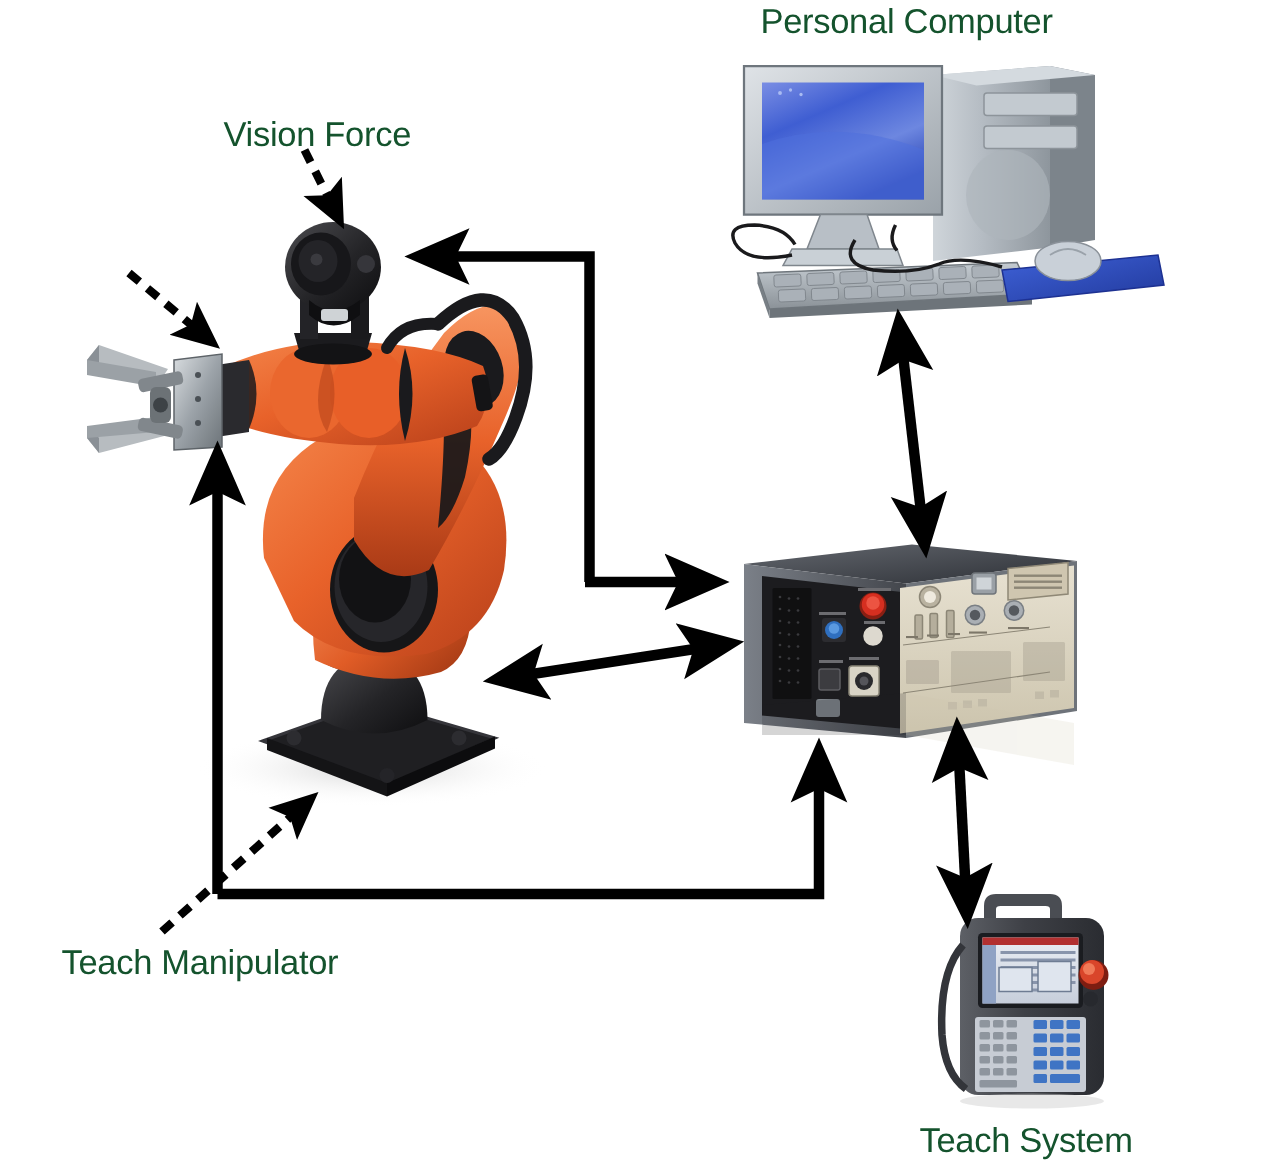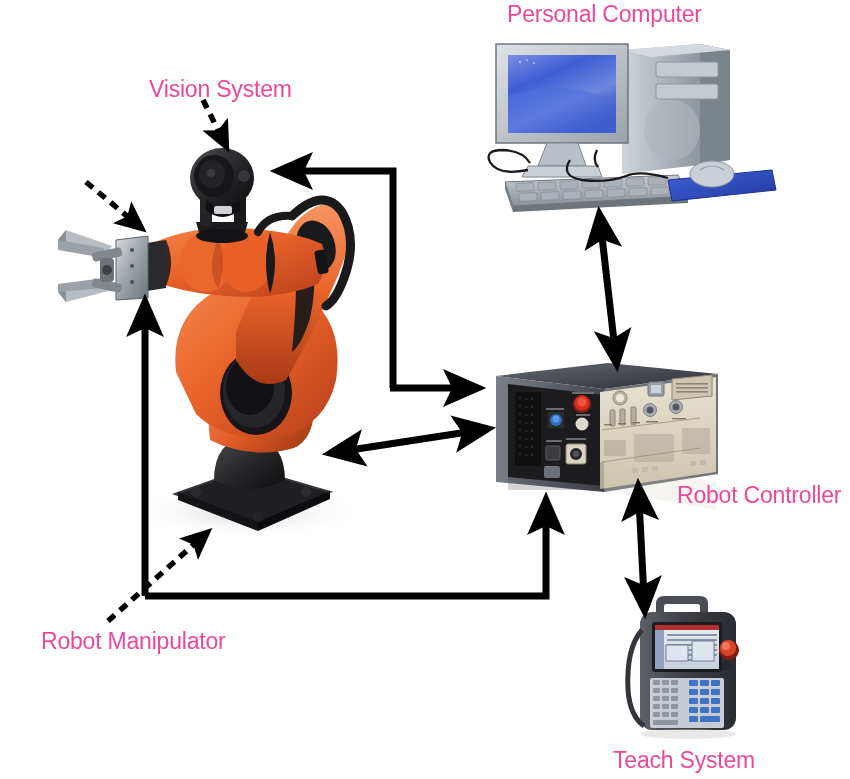--- a/index.html
+++ b/index.html
@@ -10,21 +10,21 @@
   #stage {
     position: relative;
     width: 850px;
     height: 779px;
     background: #ffffff;
     overflow: hidden;
     font-family: "Liberation Sans", "DejaVu Sans", sans-serif;
   }
   .label {
     position: absolute;
-    color: #ec4899;
+    color: #14532d;
     font-size: 23px;
     font-weight: 400;
     letter-spacing: -0.2px;
     white-space: nowrap;
     line-height: 1;
   }
   svg.layer {
     position: absolute;
     left: 0;
     top: 0;
@@ -486,19 +486,18 @@
 
     <polyline points="145,596 145,316" fill="none" stroke="#000000" stroke-width="7" marker-end="url(#ah)"></polyline>
 
     <polyline points="203,100 222,138" fill="none" stroke="#000000" stroke-width="5.5" stroke-dasharray="9,7" marker-end="url(#ahd)"></polyline>
 
     <polyline points="86,182 134,222" fill="none" stroke="#000000" stroke-width="5.5" stroke-dasharray="9,7" marker-end="url(#ahd)"></polyline>
 
     <polyline points="108,621 200,539" fill="none" stroke="#000000" stroke-width="5.5" stroke-dasharray="9,7" marker-end="url(#ahd)"></polyline>
   </svg>
 
-  <div class="label" style="left:149px; top:78px;">Vision System</div>
+  <div class="label" style="left:149px; top:78px;">Vision Force</div>
   <div class="label" style="left:507px; top:3px;">Personal Computer</div>
-  <div class="label" style="left:677px; top:484px;">Robot Controller</div>
-  <div class="label" style="left:41px;  top:630px;">Robot Manipulator</div>
+  <div class="label" style="left:41px;  top:630px;">Teach Manipulator</div>
   <div class="label" style="left:613px; top:749px;">Teach System</div>
 
 </div>
 
 </body></html>

